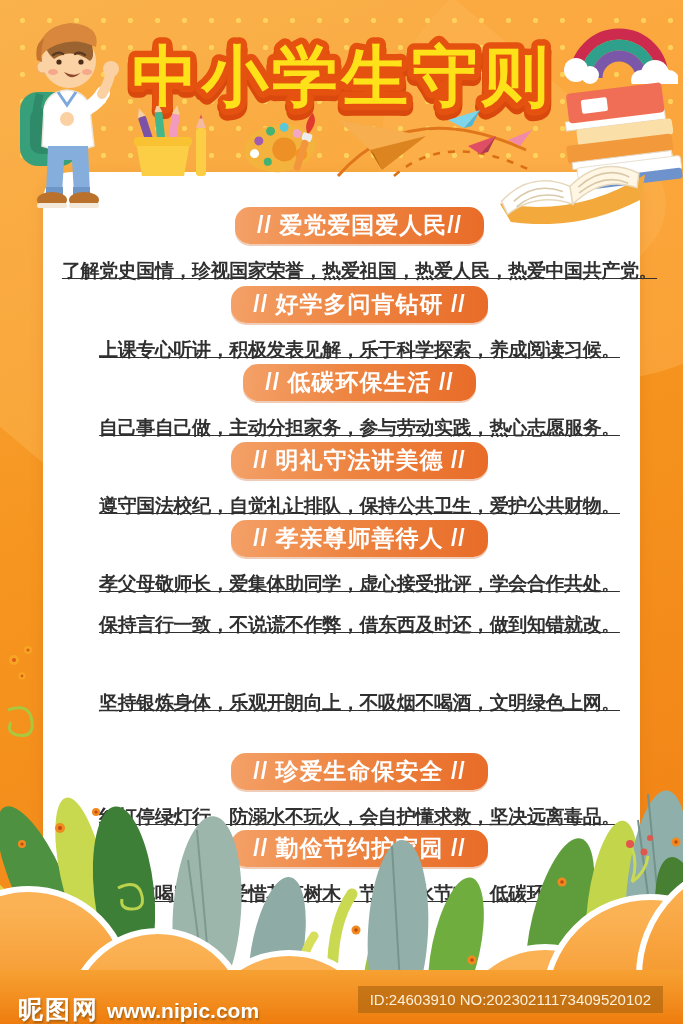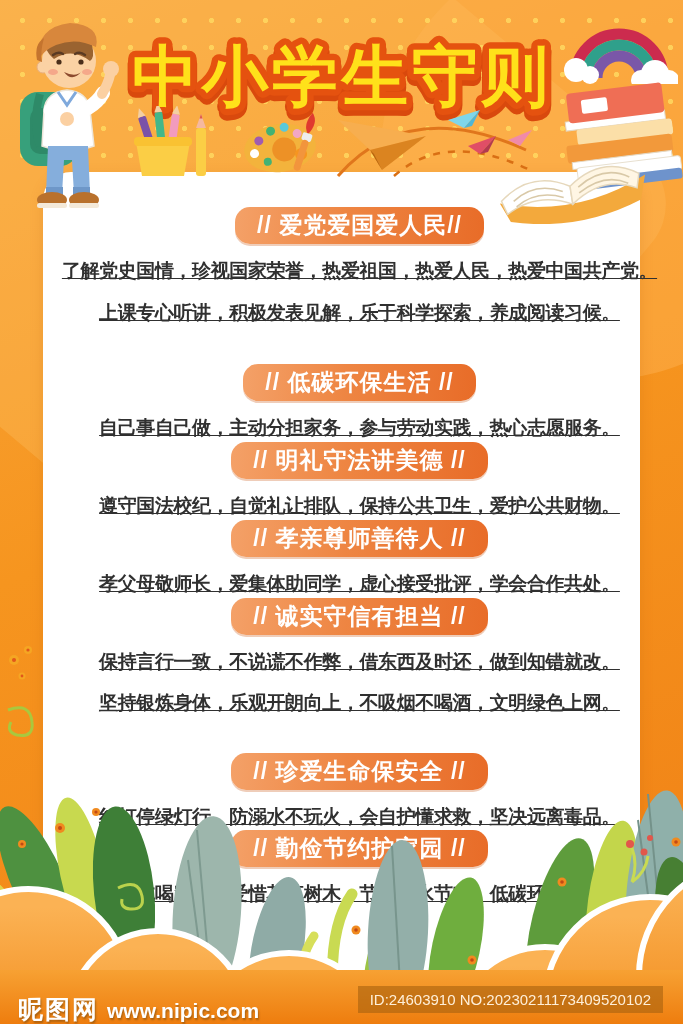--- a/index.html
+++ b/index.html
@@ -186,36 +186,36 @@
       <polygon points="150,62 166,44 158,60" fill="#B23A50"></polygon>
       <polygon points="178,48 202,38 190,54" fill="#F08AA8"></polygon>
     </g>
   </svg>
 
   <div class="section" style="top:207px">
     <div class="banner"><span>// 爱党爱国爱人民//</span></div>
     <div class="rule-body">了解党史国情，珍视国家荣誉，热爱祖国，热爱人民，热爱中国共产党。</div>
   </div>
   <div class="section" style="top:286px">
+    <div class="banner"><span>// 好学多问肯钻研 //</span></div>
     <div class="rule-body">上课专心听讲，积极发表见解，乐于科学探索，养成阅读习候。</div>
   </div>
   <div class="section" style="top:364px">
     <div class="banner"><span>// 低碳环保生活 //</span></div>
     <div class="rule-body">自己事自己做，主动分担家务，参与劳动实践，热心志愿服务。</div>
   </div>
   <div class="section" style="top:442px">
     <div class="banner"><span>// 明礼守法讲美德 //</span></div>
     <div class="rule-body">遵守国法校纪，自觉礼让排队，保持公共卫生，爱护公共财物。</div>
   </div>
   <div class="section" style="top:520px">
     <div class="banner"><span>// 孝亲尊师善待人 //</span></div>
     <div class="rule-body">孝父母敬师长，爱集体助同学，虚心接受批评，学会合作共处。</div>
   </div>
   <div class="section" style="top:598px">
-    <div class="banner"><span>// 诚实守信有担当 //</span></div>
     <div class="rule-body">保持言行一致，不说谎不作弊，借东西及时还，做到知错就改。</div>
   </div>
   <div class="section" style="top:676px">
     <div class="rule-body">坚持银炼身体，乐观开朗向上，不吸烟不喝酒，文明绿色上网。</div>
   </div>
   <div class="section" style="top:753px">
     <div class="banner"><span>// 珍爱生命保安全 //</span></div>
     <div class="rule-body">红灯停绿灯行，防溺水不玩火，会自护懂求救，坚决远离毒品。</div>
   </div>
   <div class="section" style="top:830px">

